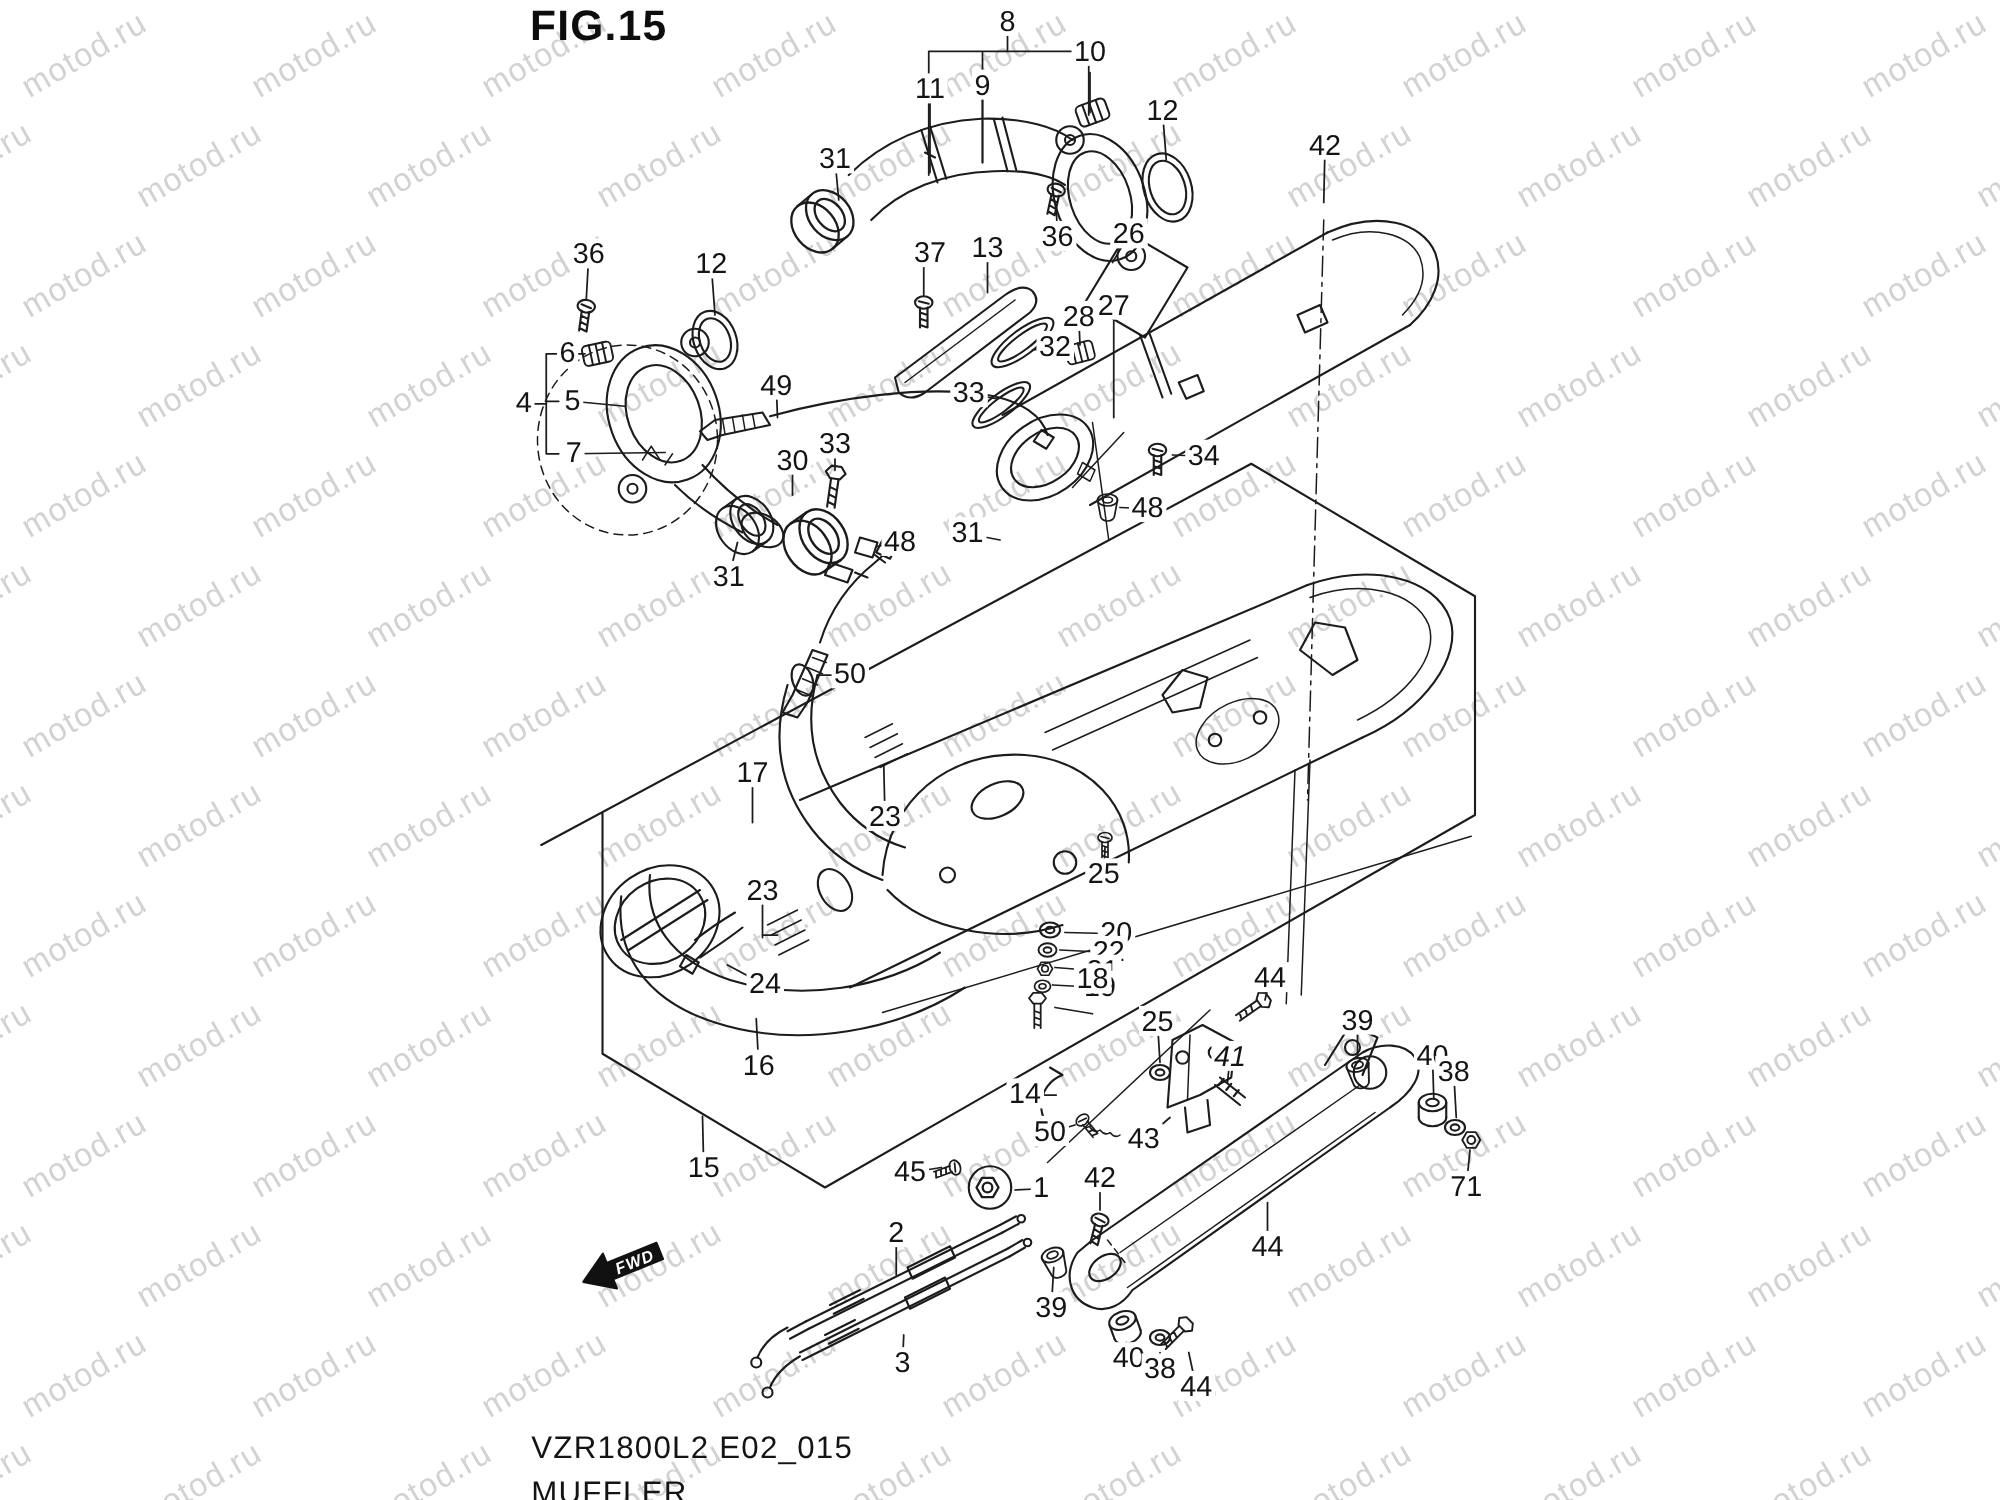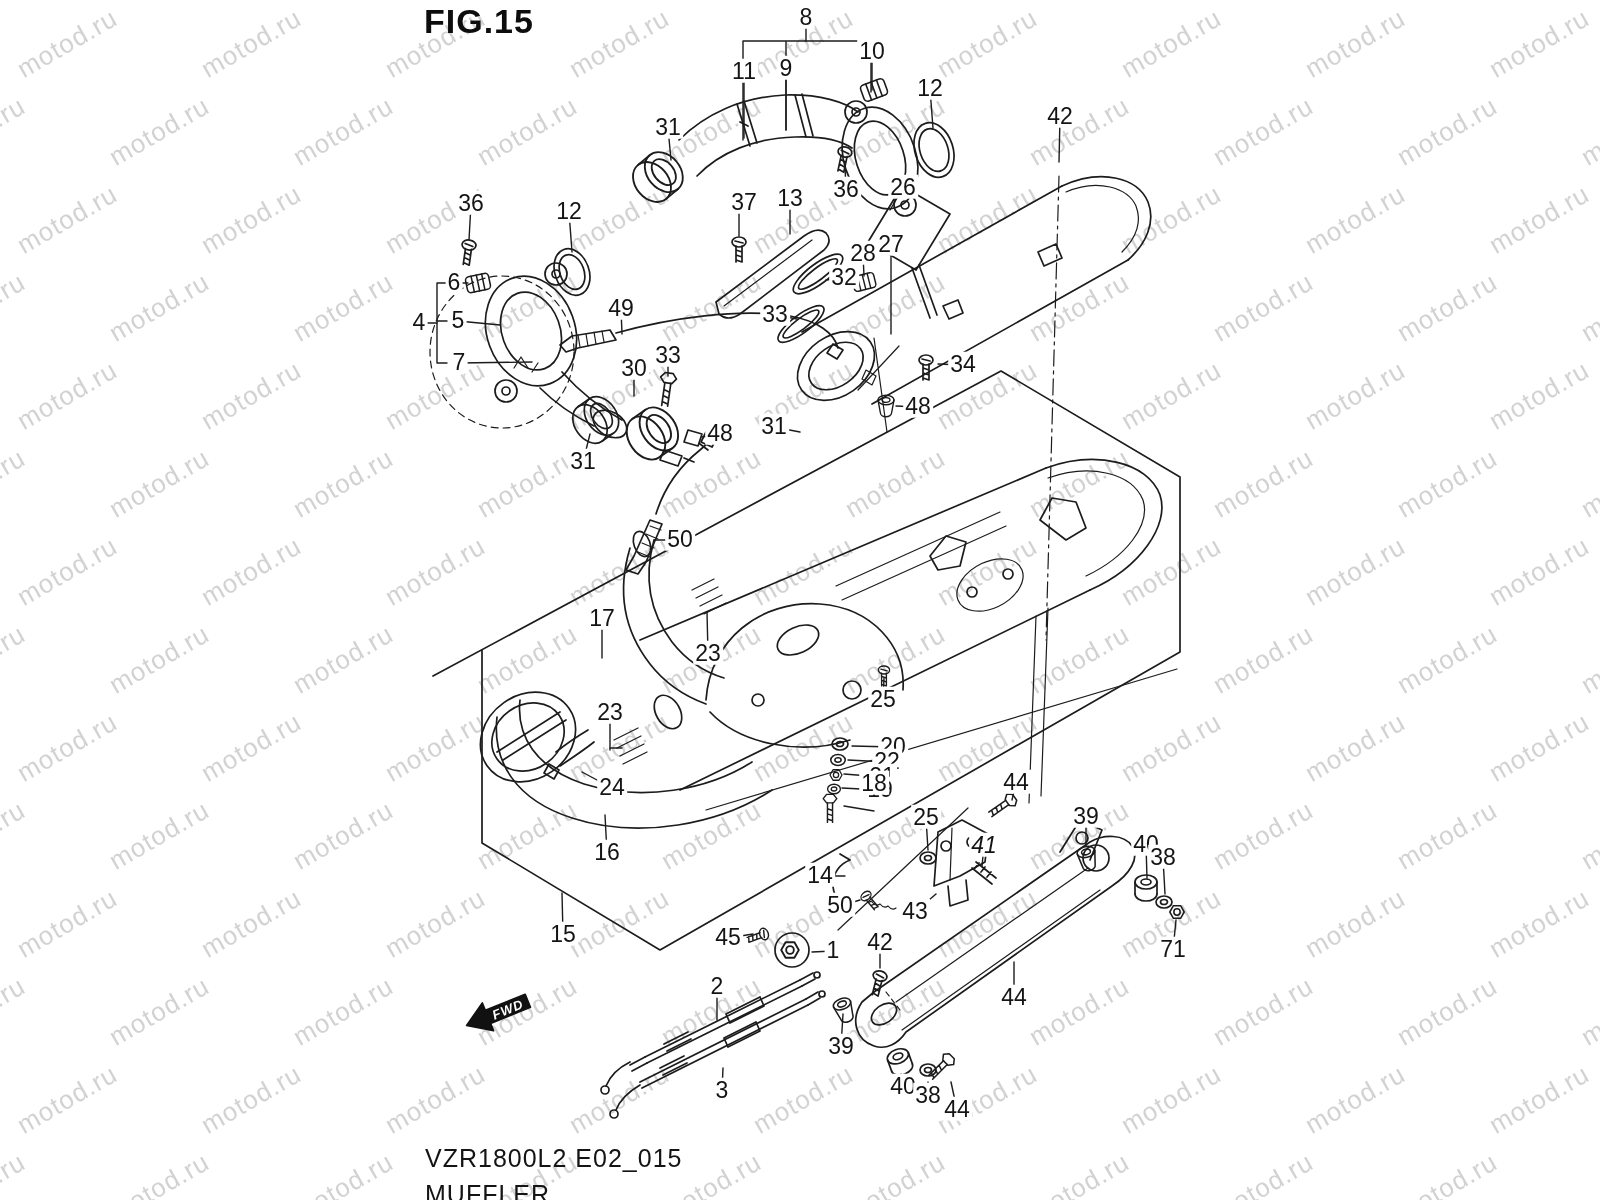--- a/index.html
+++ b/index.html
@@ -465,21 +465,21 @@
         <path d="M -36,0 L -13,-15 L -13,-7 L 30,-7 L 30,7 L -13,7 L -13,15 Z" fill="#111111" stroke="#111111"></path>
         <text x="-8" y="5" fill="#ffffff" stroke="none" style="font:italic bold 13px 'Liberation Sans',sans-serif;letter-spacing:1px;">FWD</text>
       </g>
     </g>
   </svg>
 
   <div id="callout-layer">
       <div class="callout" style="left: 806px; top: 18px;">8</div>
       <div class="callout" style="left: 744px; top: 72px;">11</div>
       <div class="callout" style="left: 786px; top: 69px;">9</div>
-      <div class="callout" style="left: 872px; top: 52px;">10</div>
+      <div class="callout" style="left: 872px; top: 42px;">10</div>
       <div class="callout" style="left: 930px; top: 89px;">12</div>
       <div class="callout" style="left: 668px; top: 128px;">31</div>
       <div class="callout" style="left: 1060px; top: 117px;">42</div>
       <div class="callout" style="left: 846px; top: 190px;">36</div>
       <div class="callout" style="left: 903px; top: 188px;">26</div>
       <div class="callout" style="left: 790px; top: 199px;">13</div>
       <div class="callout" style="left: 744px; top: 203px;">37</div>
       <div class="callout" style="left: 471px; top: 204px;">36</div>
       <div class="callout" style="left: 569px; top: 212px;">12</div>
       <div class="callout" style="left: 891px; top: 245px;">27</div>

